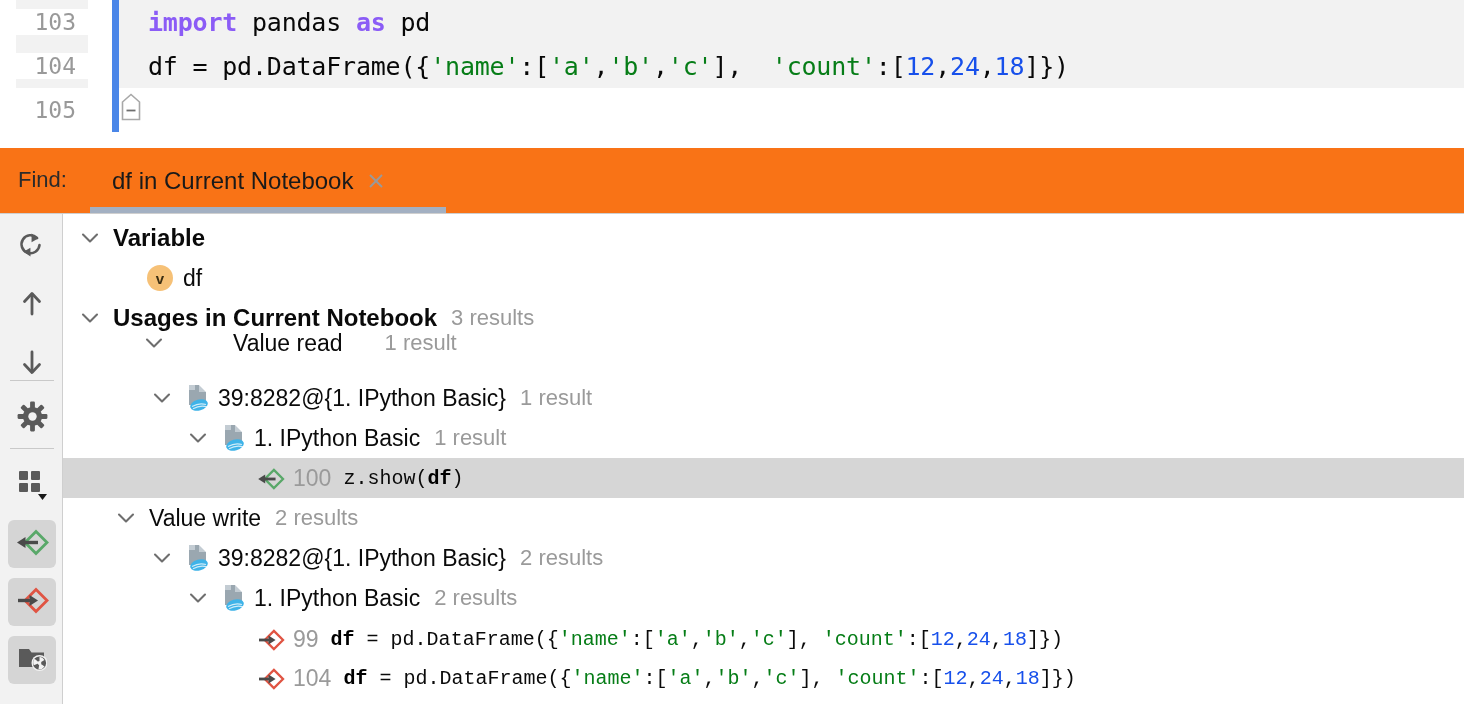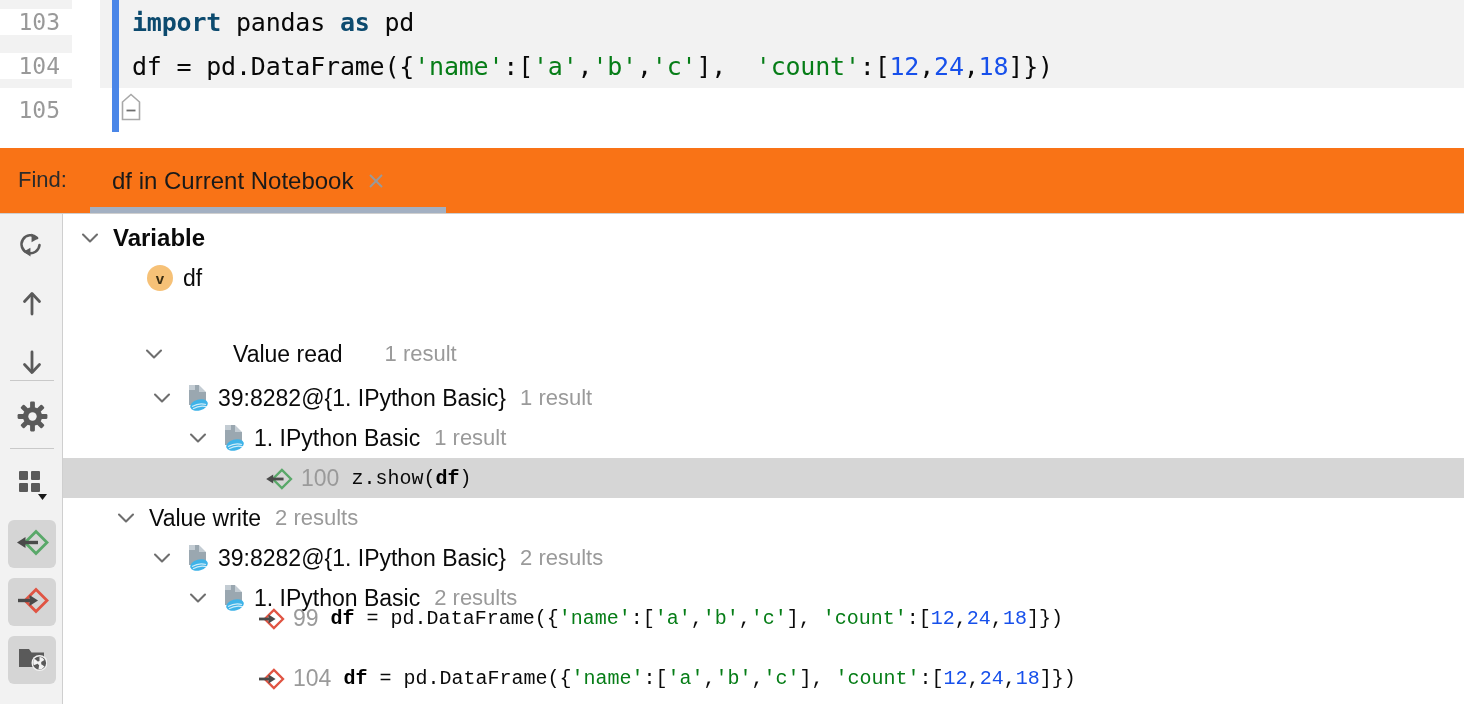--- a/index.html
+++ b/index.html
@@ -17,21 +17,21 @@
   
   #editor {
     position: absolute; left: 0; top: 0;
     width: 1464px; height: 148px;
     background: #ffffff;
     border-bottom: 1px solid #c9c9c9;
     overflow: hidden;
   }
   .code-line {
     position: absolute;
-    left: 0; right: 0;
+    left: 16px; right: 0;
     height: 44px;
     display: flex;
     align-items: center;
   }
   .line-bg-shaded { background: #f2f2f2; }
   .gutter-num {
     width: 72px;
     text-align: right;
     padding-right: 12px;
     box-sizing: border-box;
@@ -62,21 +62,21 @@
   }
   .code-text {
     flex: 1;
     font-family: "DejaVu Sans Mono", monospace;
     font-size: 25px;
     white-space: pre;
     padding-left: 32px;
     box-sizing: border-box;
     letter-spacing: -0.2px;
   }
-  .kw { color: #0c4a6e; font-weight: bold; }
+  .kw { color: #8b5cf6; font-weight: bold; }
   .str { color: #067d17; }
   .num { color: #1750eb; }
   .plain { color: #080808; }
 
   
   #findbar {
     position: absolute; left: 0; top: 148px;
     width: 1464px; height: 66px;
     background: #f97316;
     border-bottom: 1px solid #cfcfcf;
@@ -141,21 +141,21 @@
   }
   .row {
     position: absolute;
     left: 0; right: 0;
     height: 40px;
     display: flex;
     align-items: center;
     white-space: nowrap;
     cursor: default;
   }
-  .row.selected { background: #d6d6d6; padding-left: 8px; }
+  .row.selected { background: #d6d6d6; }
   .chev {
     width: 26px; height: 26px;
     display: inline-flex; align-items: center; justify-content: center;
     flex: none;
     cursor: pointer;
   }
   .node-title {
     font-size: 23px;
     color: #0a0a0a;
   }
@@ -321,21 +321,32 @@
         </svg>
       </span>
       <span style="width: 10px; flex: 0 0 auto;"></span>
       <span class="node-title bold">Variable</span>
     </div>
     <div class="row" style="top: 44px;">
       <div style="width: 84px; flex: 0 0 auto;"></div>
       <span class="vbadge">v</span>
       <span class="node-title">df</span>
     </div>
-    <div class="row" style="top: 120px; gap: 28px;">
+    <div class="row" style="top: 84px;">
+      <div style="width: 14px; flex: 0 0 auto;"></div>
+      <span class="chev">
+        <svg viewBox="0 0 22 24" width="22" height="24">
+          <path d="M4 8.5 L11 15.5 L18 8.5" fill="none" stroke="#6e6e6e" stroke-width="2.1" stroke-linecap="round" stroke-linejoin="round"></path>
+        </svg>
+      </span>
+      <span style="width: 10px; flex: 0 0 auto;"></span>
+      <span class="node-title bold">Usages in Current Notebook</span>
+      <span class="node-count">3 results</span>
+    </div>
+    <div class="row" style="top: 109px; gap: 28px;">
       <div style="width: 50px; flex: 0 0 auto;"></div>
       <span class="chev">
         <svg viewBox="0 0 22 24" width="22" height="24">
           <path d="M4 8.5 L11 15.5 L18 8.5" fill="none" stroke="#6e6e6e" stroke-width="2.1" stroke-linecap="round" stroke-linejoin="round"></path>
         </svg>
       </span>
       <span style="width: 10px; flex: 0 0 auto;"></span>
       <span class="node-title">Value read</span>
       <span class="node-count">1 result</span>
     </div>
@@ -429,21 +440,21 @@
           <path d="M3 1 L13 1 L13 8 L20 8 L20 21 L3 21 Z" fill="#9aa7b0"></path>
           <path d="M13 1 L20 8 L13 8 Z" fill="#c3ccd3"></path>
           <path d="M3 1 L9 1 L9 6 L3 6 Z" fill="#c3ccd3"></path>
           <ellipse cx="13" cy="21" rx="9" ry="5.4" fill="#3eb3e8" transform="rotate(-16 13 21)"></ellipse>
           <path d="M6 22.5 Q13 18.5 20 20.5" fill="none" stroke="#ffffff" stroke-width="1.1" opacity="0.75"></path>
           <path d="M7 24.8 Q14 20.8 21 22.8" fill="none" stroke="#ffffff" stroke-width="1.1" opacity="0.75"></path>
         </svg></span>
       <span class="node-title">1. IPython Basic</span>
       <span class="node-count">2 results</span>
     </div>
-    <div class="row" style="top: 384px;">
+    <div class="row" style="top: 405px;">
       <div style="width: 194px; flex: 0 0 auto;"></div>
       <span class="occ-icon"><svg viewBox="0 0 33 29" width="28" height="24">
           <path d="M20 3.5 L31 14.5 L20 25.5 L9 14.5 Z" fill="none" stroke="#e05443" stroke-width="2.8"></path>
           <line x1="2" y1="14.5" x2="16" y2="14.5" stroke="#4a4a4a" stroke-width="3.4"></line>
           <path d="M22 14.5 L13.5 9 L13.5 20 Z" fill="#4a4a4a"></path>
         </svg></span>
       <span class="occ-line">99</span>
       <span class="occ-code"><span class="hl">df</span><span> = pd.DataFrame({</span><span class="s">'name'</span><span>:[</span><span class="s">'a'</span><span>,</span><span class="s">'b'</span><span>,</span><span class="s">'c'</span><span>], </span><span class="s">'count'</span><span>:[</span><span class="n">12</span><span>,</span><span class="n">24</span><span>,</span><span class="n">18</span><span>]})</span></span>
     </div>
     <div class="row" style="top: 444px;">

